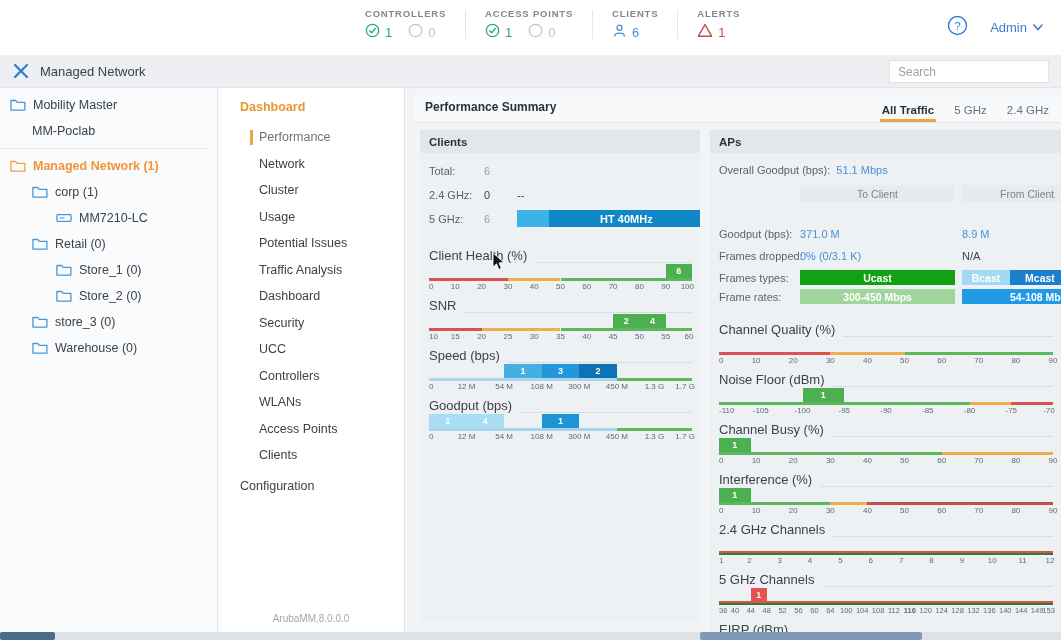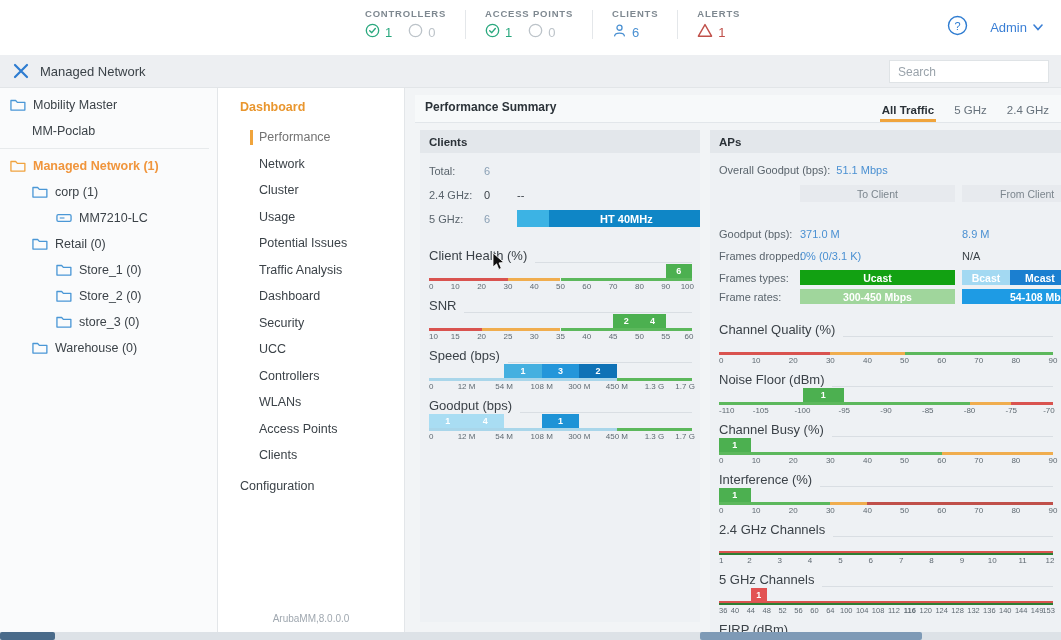--- a/index.html
+++ b/index.html
@@ -245,21 +245,21 @@
         <span>Store_1 (0)</span>
       </div>
       <div class="tree-item" style="padding-left: 56px;">
         <span style="display: flex;">
           <svg width="16" height="14" viewBox="0 0 17 14">
             <path d="M1 2.2 h5 l1.8 2 h8 v8.2 H1 z" fill="none" stroke="#4a97d6" stroke-width="1.4" stroke-linejoin="round"></path>
           </svg>
         </span>
         <span>Store_2 (0)</span>
       </div>
-      <div class="tree-item" style="padding-left: 56px;">
+      <div class="tree-item" style="padding-left: 32px;">
         <span style="display: flex;">
           <svg width="16" height="14" viewBox="0 0 17 14">
             <path d="M1 2.2 h5 l1.8 2 h8 v8.2 H1 z" fill="none" stroke="#4a97d6" stroke-width="1.4" stroke-linejoin="round"></path>
           </svg>
         </span>
         <span>store_3 (0)</span>
       </div>
       <div class="tree-item" style="padding-left: 32px;">
         <span style="display: flex;">
           <svg width="16" height="14" viewBox="0 0 17 14">

